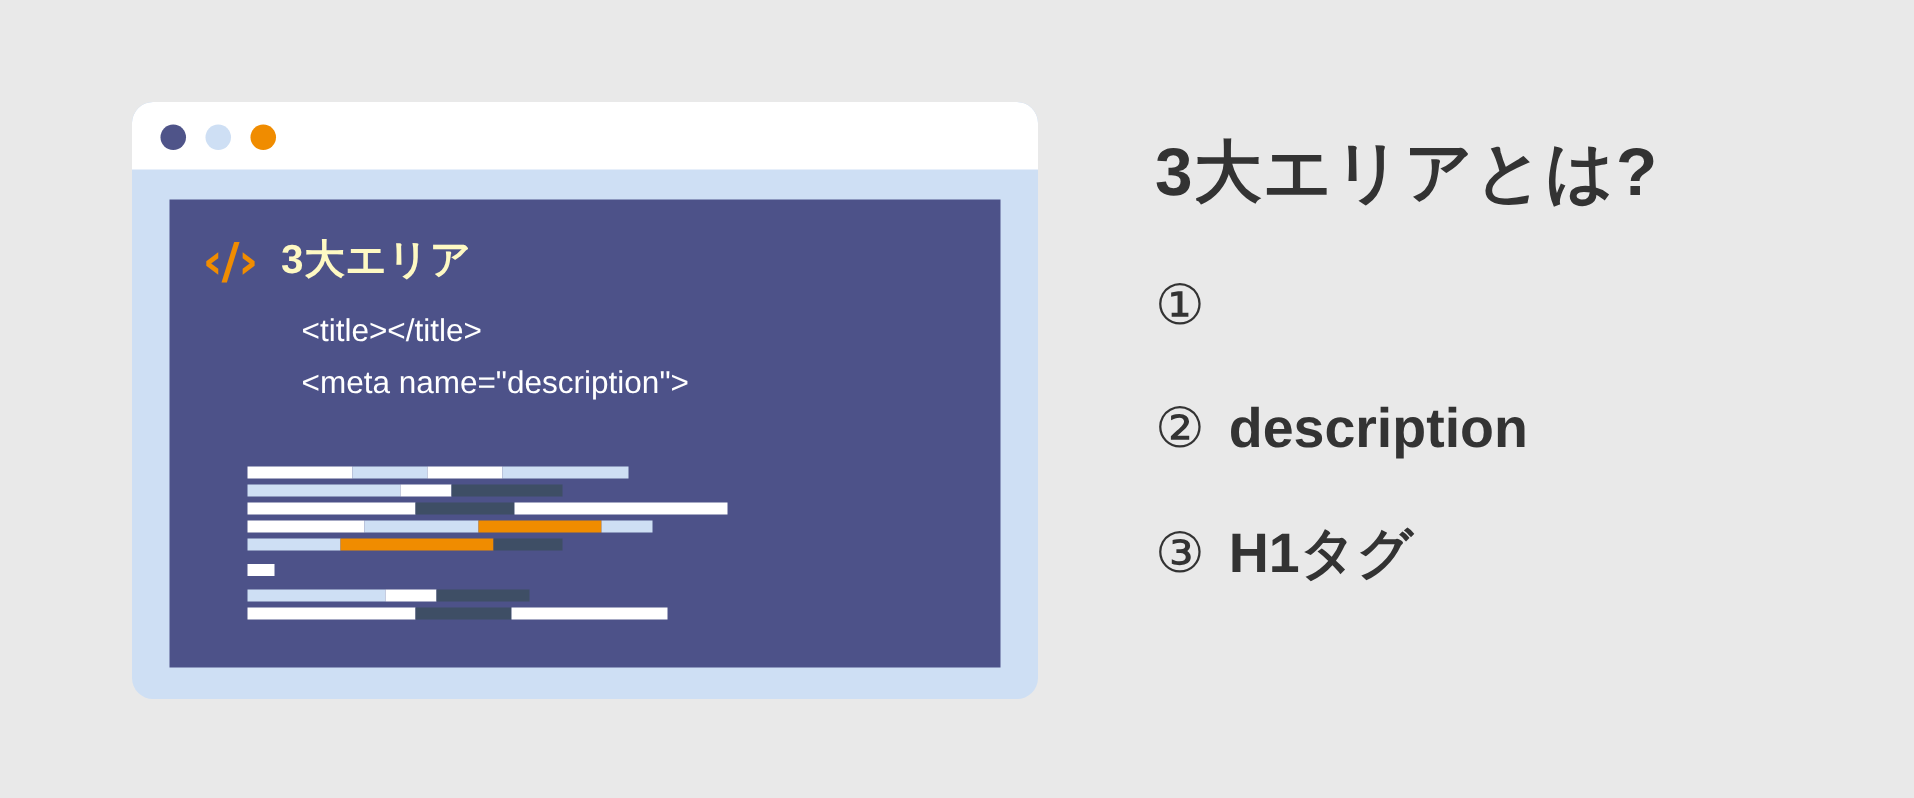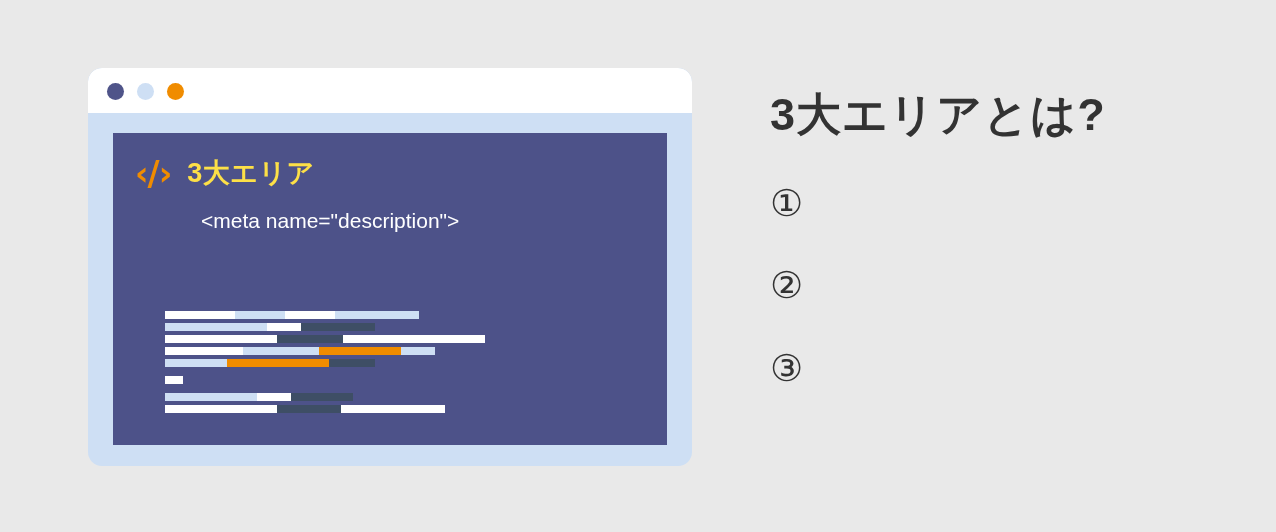--- a/index.html
+++ b/index.html
@@ -65,21 +65,21 @@
   }
   #code-angle-icon {
     color:#f08c00;
     font-size:33px;
     font-weight:bold;
     line-height:1;
     letter-spacing:-1px;
     font-family:"DejaVu Sans",sans-serif;
   }
   #code-title {
-    color:#fde047;
+    color:#fef9c3;
     font-size:27px;
     font-weight:bold;
     line-height:1;
     letter-spacing:0.5px;
   }
 
   #code-lines {
     position:absolute;
     left:88px; top:70px;
     color:#ffffff;
@@ -153,20 +153,21 @@
     </div>
 
     <div id="code-panel">
 
       <div id="code-header">
         <span id="code-angle-icon">‹/›</span>
         <span id="code-title">3大エリア</span>
       </div>
 
       <div id="code-lines">
+        <span class="code-line">&lt;title&gt;&lt;/title&gt;</span>
         <span class="code-line">&lt;meta name="description"&gt;</span>
       </div>
 
       <div id="bar-rows">
           <div class="bar-row">
             <span class="seg seg-white" style="width: 70px;"></span>
             <span class="seg seg-blue" style="width: 50px;"></span>
             <span class="seg seg-white" style="width: 50px;"></span>
             <span class="seg seg-blue" style="width: 84px;"></span>
           </div>
@@ -210,20 +211,22 @@
   </div>
 
   <div id="info-panel">
     <h1 id="info-heading">3大エリアとは?</h1>
     <ul id="info-list">
         <li class="info-item">
           <span class="info-marker">①</span>
         </li>
         <li class="info-item">
           <span class="info-marker">②</span>
+          <span class="info-label">description</span>
         </li>
         <li class="info-item">
           <span class="info-marker">③</span>
+          <span class="info-label">H1タグ</span>
         </li>
       </ul>
   </div>
 
 </div>
 
 </body></html>

